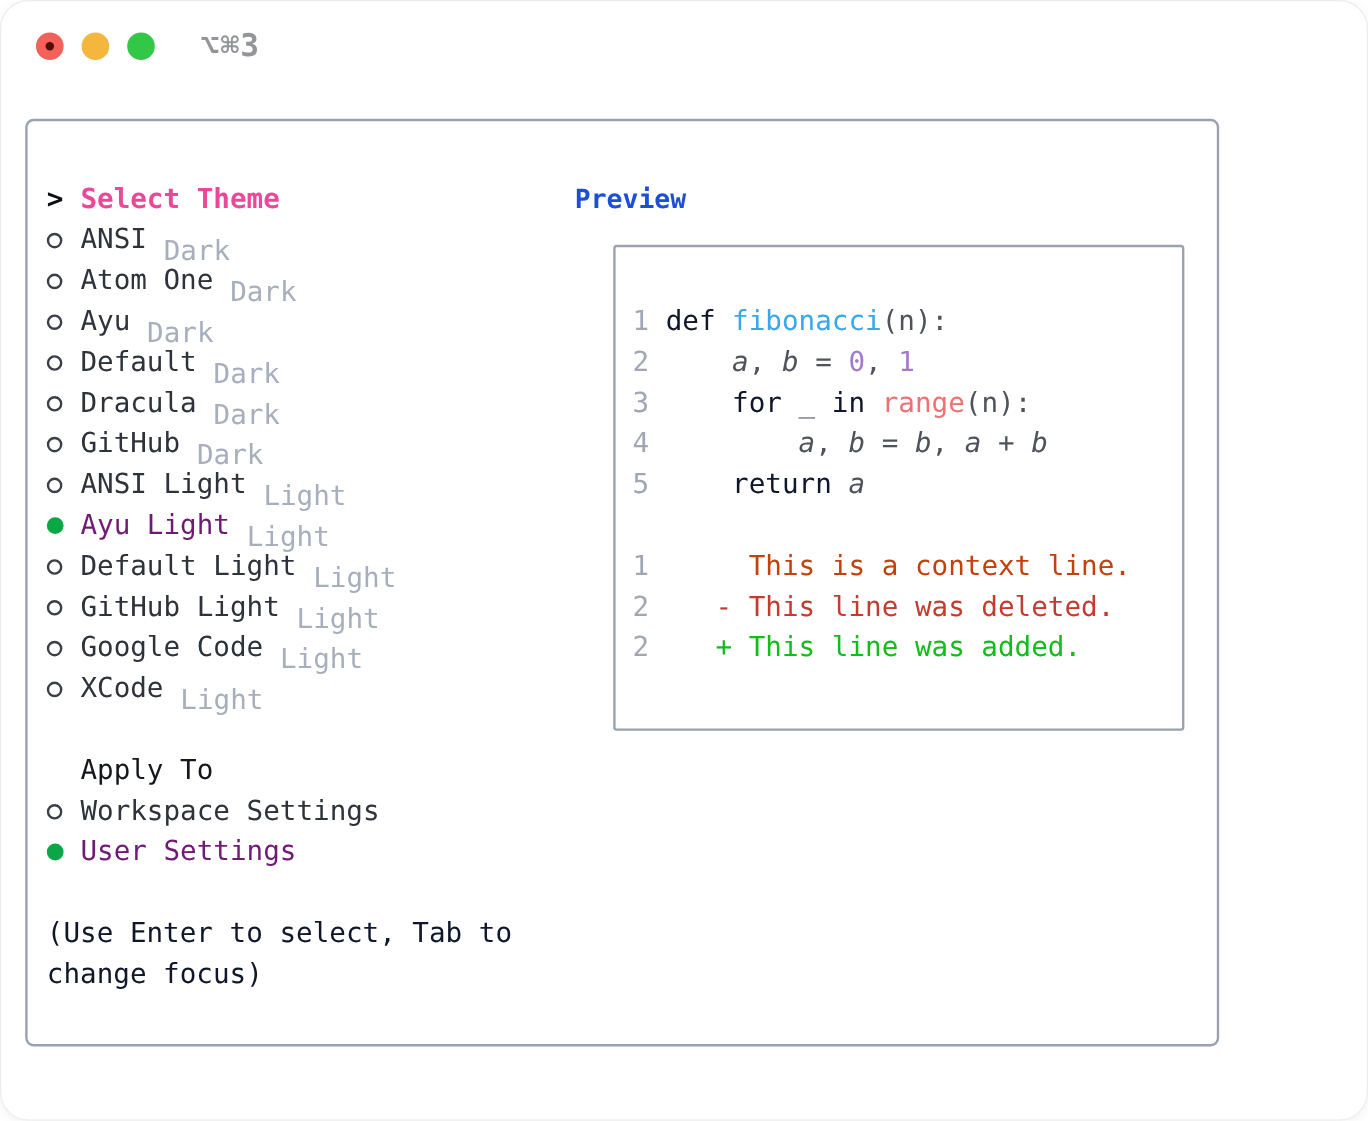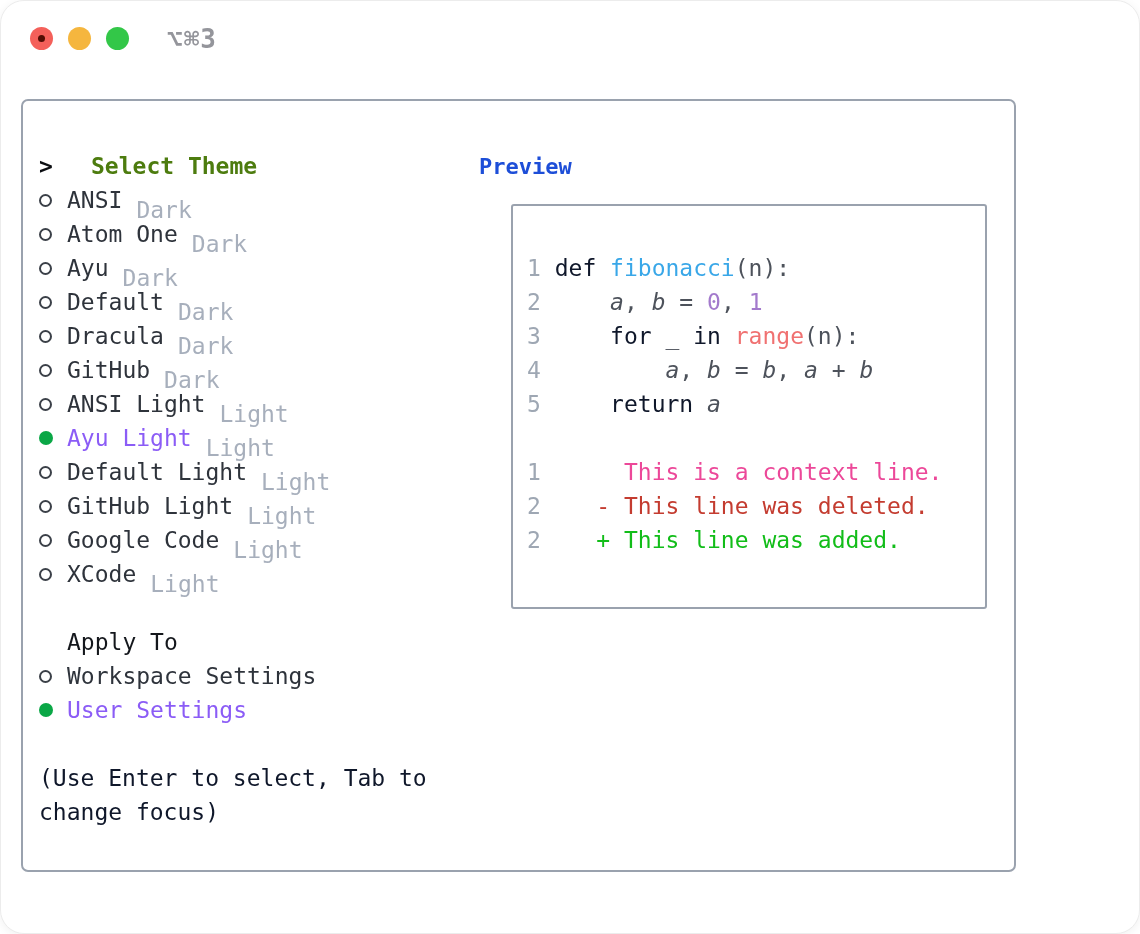--- a/index.html
+++ b/index.html
@@ -26,24 +26,24 @@
   
   .main-box {
     position:absolute; left:20px; top:98px; width:995px; height:773px;
     border:2px solid #9aa2ae; border-radius:7px; background:#ffffff;
   }
 
   .left-panel { position:absolute; left:16px; top:48px; }
   .row { height:34px; display:flex; align-items:center; font-size:23px; white-space:pre; }
   .marker-col { width:28px; display:flex; align-items:center; flex:0 0 28px; }
   .arrow { font-weight:700; color:#0c0e12; font-size:23px; }
-  .header-label  { font-weight:700; color:#4d7c0f;margin-left:24px; }
+  .header-label  { font-weight:700; color:#ec4899; }
   .header-label2 { font-weight:500; color:#14171c; }
   .item-name { color:#2e333b; }
-  .item-name.selected { color:#8b5cf6; }
+  .item-name.selected { color:#701a75; }
   .variant { color:#a7afbc; margin-left:14px;margin-top:20px; }
   .radio {
     width:13px; height:13px; border-radius:50%;
     border:2px solid #3b4048; background:transparent;
   }
   .radio.on { border:none; width:14px; height:14px; background:#0aa746; }
   .spacer { height:34px; }
   .hint-line { height:34px; display:flex; align-items:center; font-size:23px; color:#0f172a; white-space:pre; }
 
   
@@ -57,21 +57,21 @@
     padding:45px 0 0 14px; overflow:hidden;
   }
   .pline { height:34px; display:flex; align-items:center; font-size:23px; white-space:pre; }
   .seg-num    { color:#9ea7b3; }
   .seg-kw     { color:#0f172a; }
   .seg-fn     { color:#39a7e8; }
   .seg-coral  { color:#f07171; }
   .seg-purple { color:#a37acc; }
   .seg-plain  { color:#4d525b; }
   .seg-var    { color:#4d525b; font-style:italic; }
-  .seg-ctx    { color:#ec4899; }
+  .seg-ctx    { color:#c2410c; }
   .seg-del    { color:#c43c30; }
   .seg-add    { color:#12bd19; }
 </style>
 </head>
 <body>
 
 <div class="window">
 
   <div>
     <span class="tl red">

